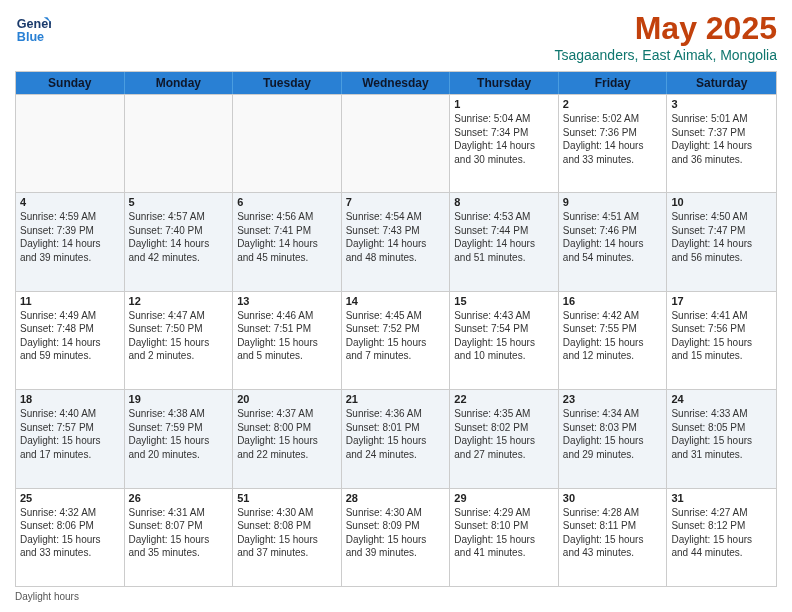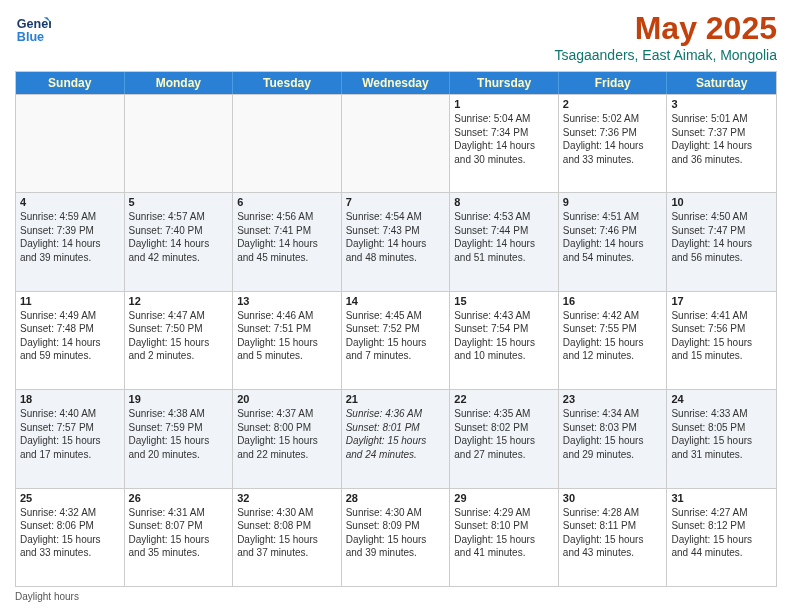--- a/index.html
+++ b/index.html
@@ -52,21 +52,21 @@
       display: flex;
       flex-direction: column;
       border: 1px solid #ccc;
     }
     .cal-header {
       display: grid;
       grid-template-columns: repeat(7, 1fr);
       background: #2980d4;
     }
     .cal-header-cell {
-      color: #fef9c3;
+      color: #0f172a;
       text-align: center;
       font-size: 12px;
       font-weight: bold;
       padding: 4px 2px;
       border-right: 1px solid #4a9de0;
     }
     .cal-header-cell:last-child { border-right: none; }
     .cal-body {
       display: flex;
       flex-direction: column;
@@ -283,21 +283,21 @@
           </div>
           <div class="cal-cell alt-row">
             <div class="day-num">20</div>
             <div class="cell-info" style="white-space: pre-line;">Sunrise: 4:37 AM
 Sunset: 8:00 PM
 Daylight: 15 hours
 and 22 minutes.</div>
           </div>
           <div class="cal-cell alt-row">
             <div class="day-num">21</div>
-            <div class="cell-info" style="white-space: pre-line; font-style: italic;">Sunrise: 4:36 AM
+            <div class="cell-info" style="white-space: pre-line;">Sunrise: 4:36 AM
 Sunset: 8:01 PM
 Daylight: 15 hours
 and 24 minutes.</div>
           </div>
           <div class="cal-cell alt-row">
             <div class="day-num">22</div>
             <div class="cell-info" style="white-space: pre-line;">Sunrise: 4:35 AM
 Sunset: 8:02 PM
 Daylight: 15 hours
 and 27 minutes.</div>
@@ -326,21 +326,21 @@
 and 33 minutes.</div>
           </div>
           <div class="cal-cell">
             <div class="day-num">26</div>
             <div class="cell-info" style="white-space: pre-line;">Sunrise: 4:31 AM
 Sunset: 8:07 PM
 Daylight: 15 hours
 and 35 minutes.</div>
           </div>
           <div class="cal-cell">
-            <div class="day-num">32</div>
+            <div class="day-num">51</div>
             <div class="cell-info" style="white-space: pre-line;">Sunrise: 4:30 AM
 Sunset: 8:08 PM
 Daylight: 15 hours
 and 37 minutes.</div>
           </div>
           <div class="cal-cell">
             <div class="day-num">28</div>
             <div class="cell-info" style="white-space: pre-line;">Sunrise: 4:30 AM
 Sunset: 8:09 PM
 Daylight: 15 hours

